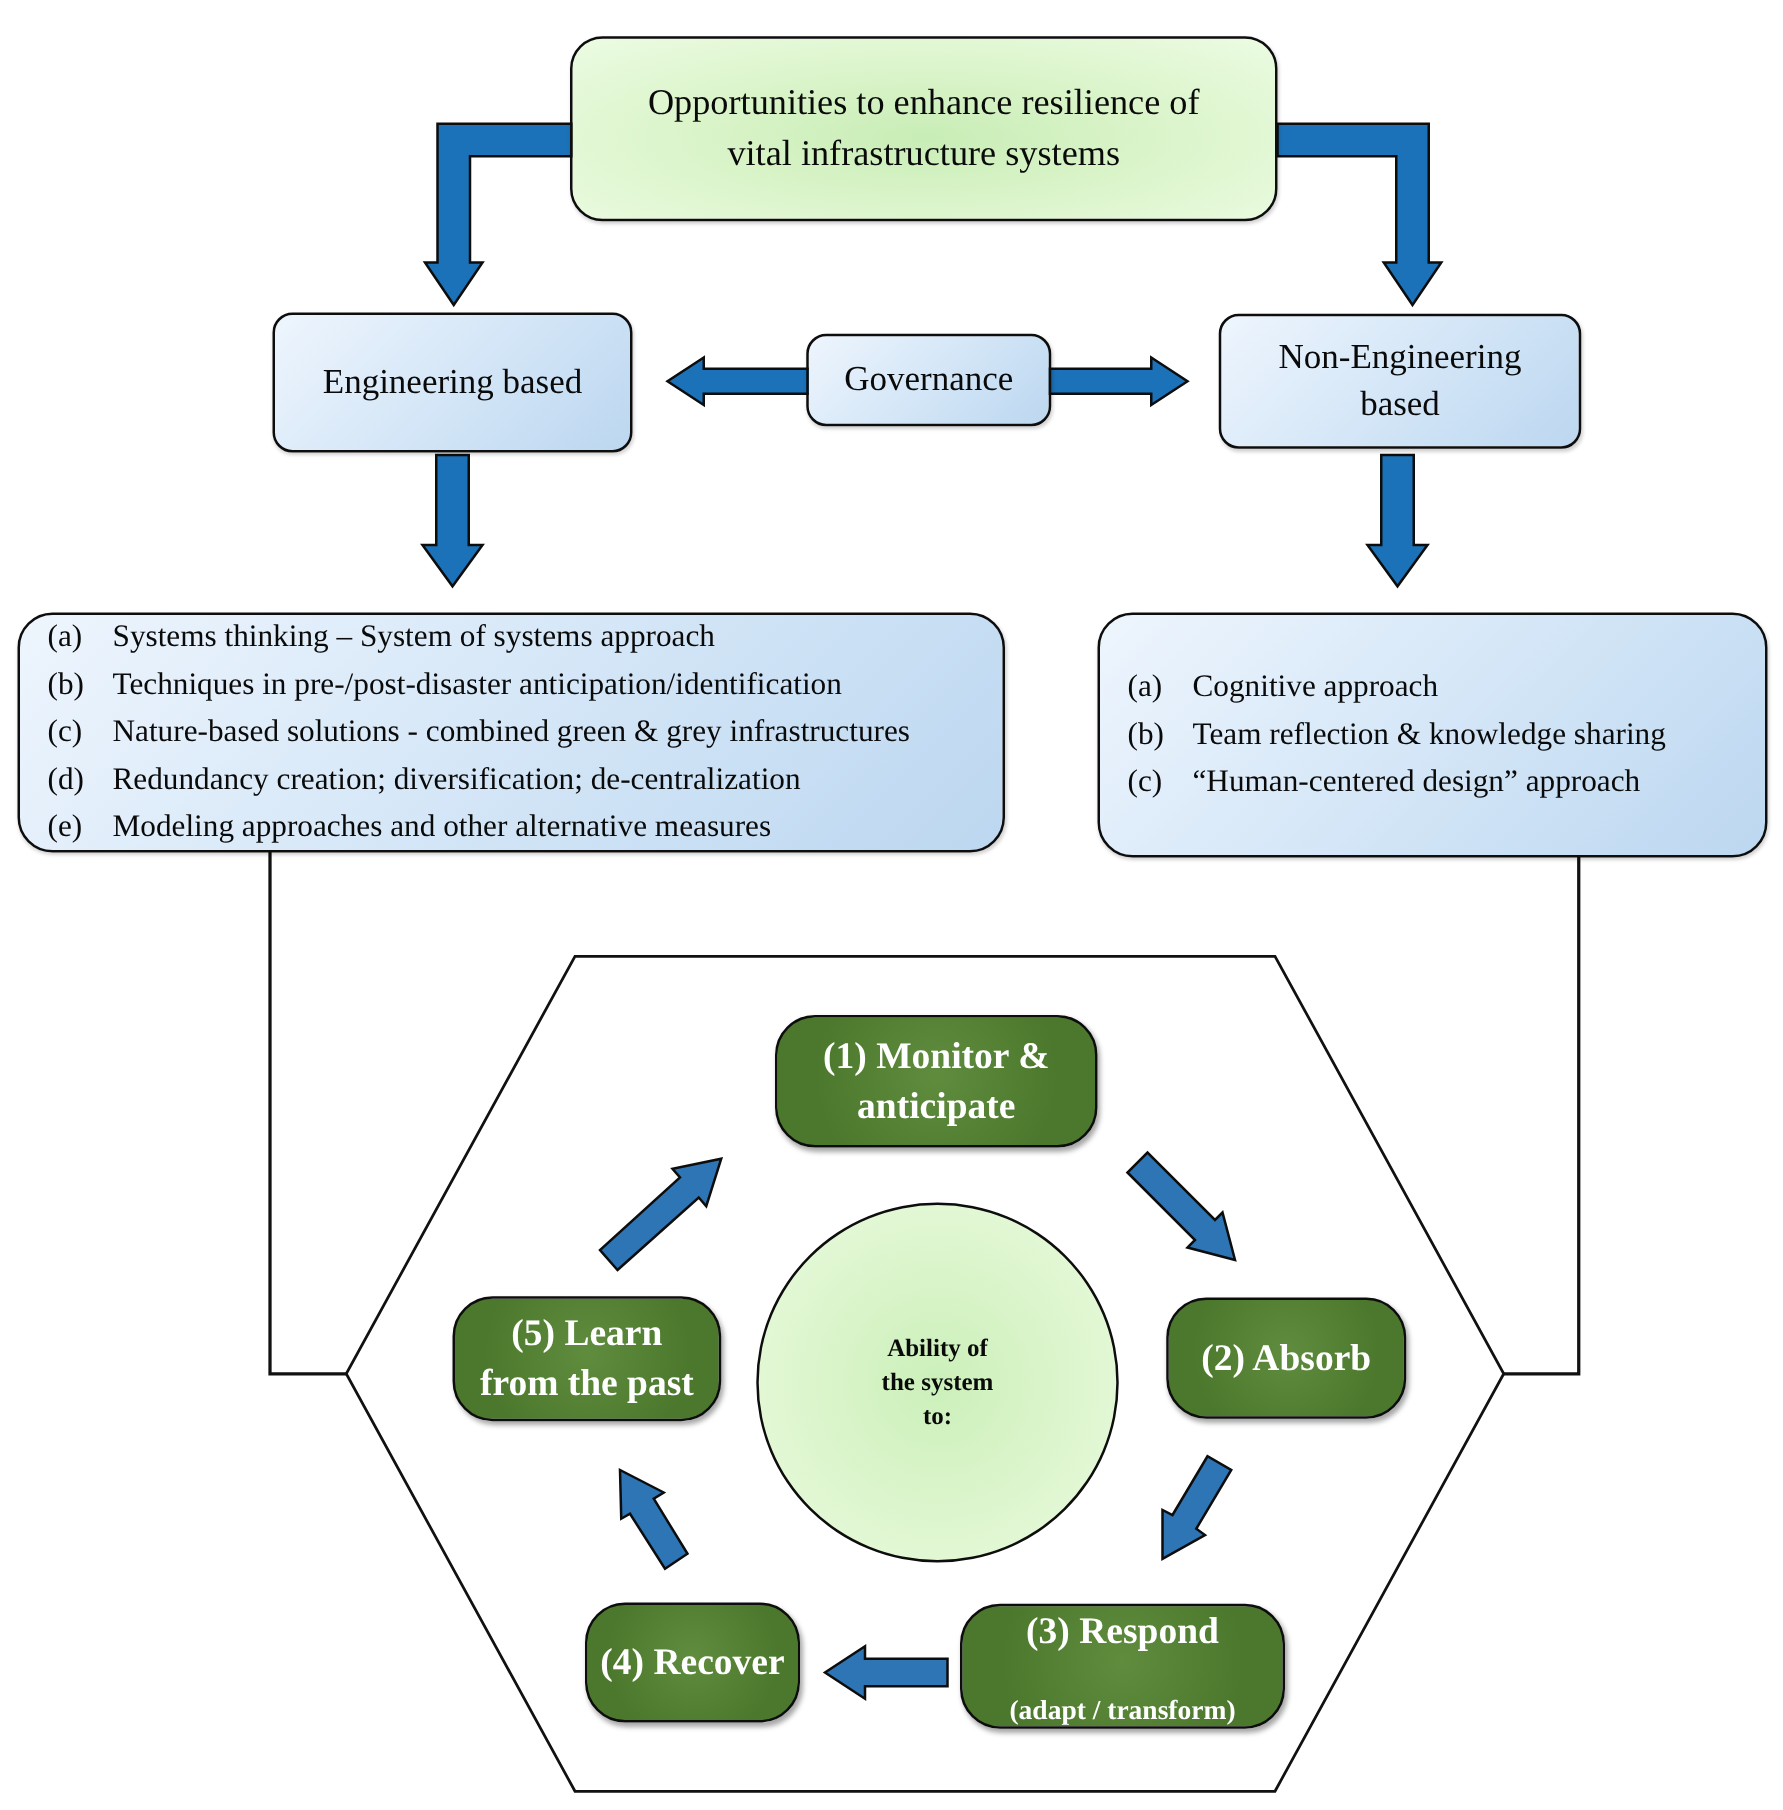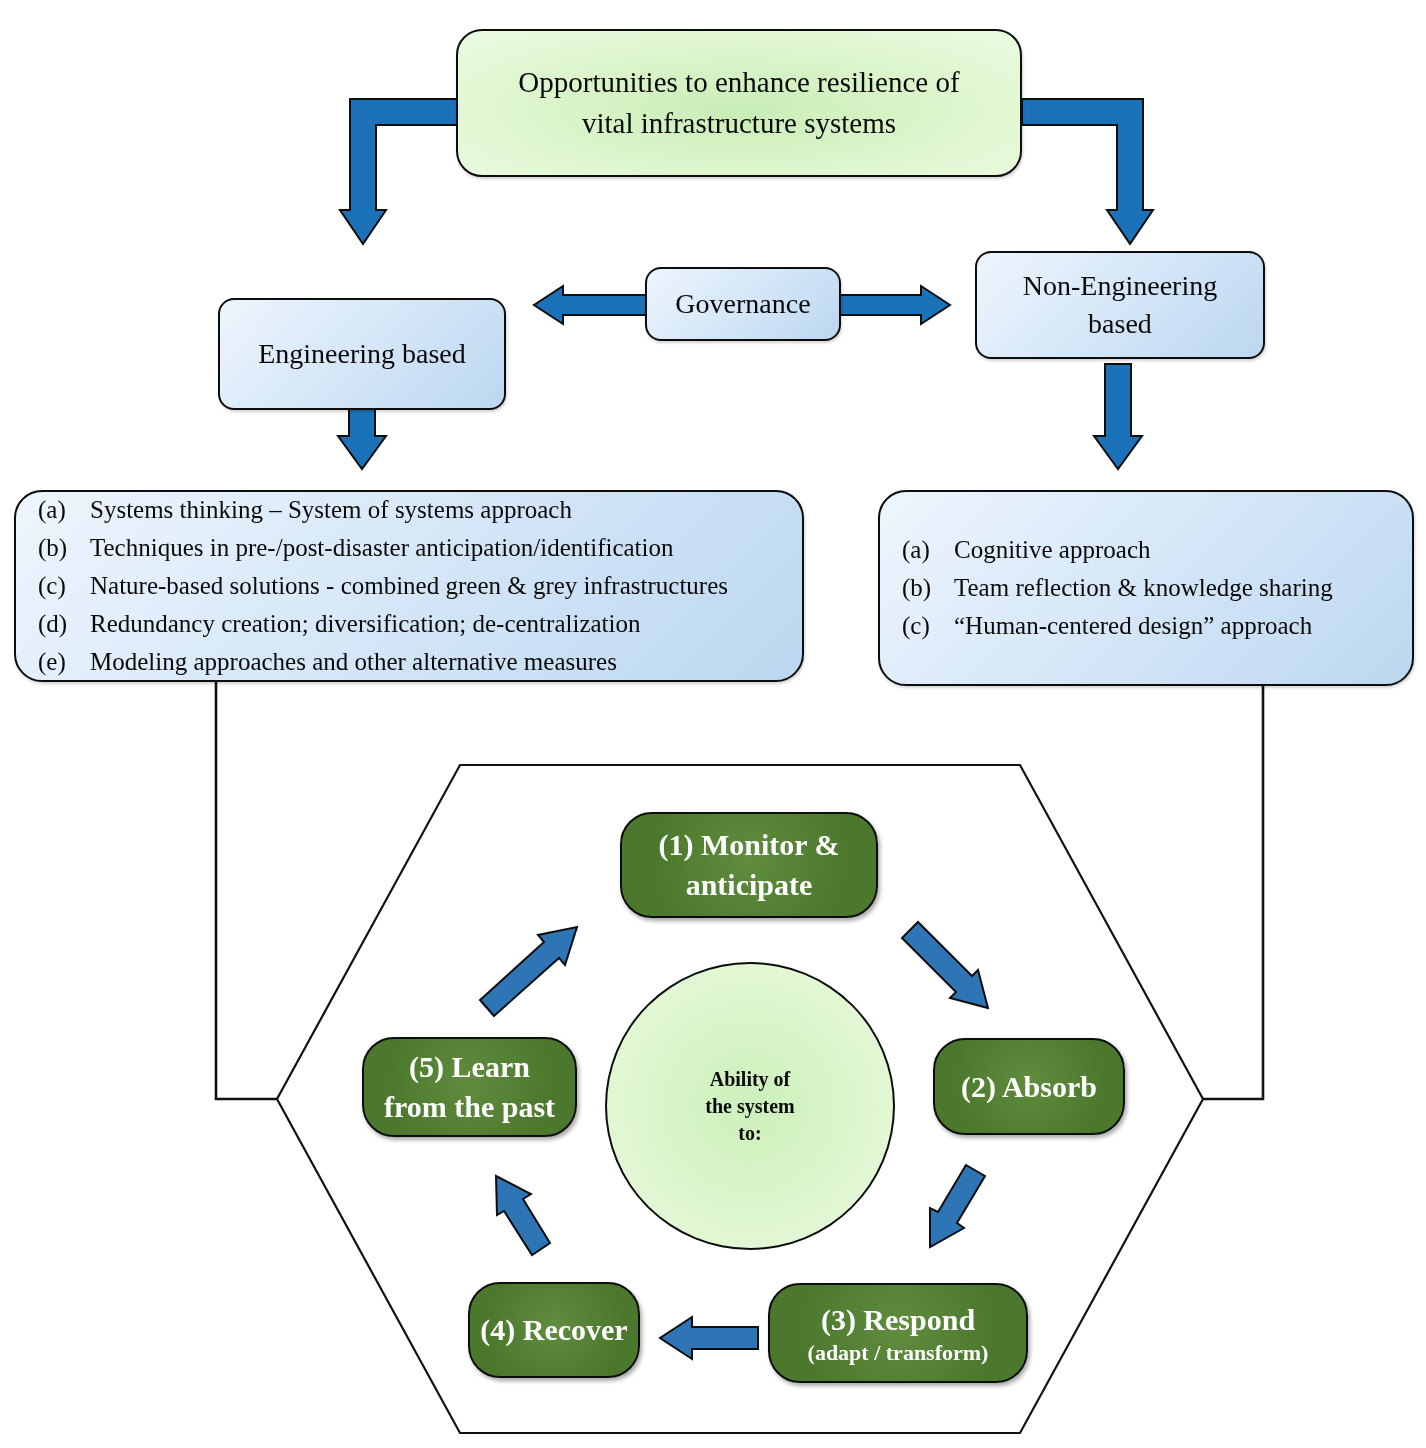--- a/index.html
+++ b/index.html
@@ -28,21 +28,21 @@
     font-size:29px;line-height:1.42;
     box-shadow:1px 2px 3px rgba(0,0,0,0.18);
     margin-top:16px;
   }
   .blue-box{
     border-radius:16px;
     background:linear-gradient(135deg,#eef5fd 0%,#d7e8f8 45%,#bcd7f0 100%);
     font-size:28px;line-height:1.35;
     box-shadow:1px 2px 3px rgba(0,0,0,0.18);
   }
-  .eng{left:218px;top:250px;width:288px;height:112px;margin-top:48px;}
+  .eng{left:218px;top:250px;width:288px;height:112px;}
   .gov{left:645px;top:267px;width:196px;height:74px;}
   .noneng{left:975px;top:251px;width:290px;height:108px;}
   .list-box{
     border-radius:28px;
     background:linear-gradient(135deg,#eef5fd 0%,#d7e8f8 45%,#bcd7f0 100%);
     align-items:stretch;justify-content:center;
     text-align:left;font-size:25px;line-height:38px;
     padding:6px 10px;
     box-shadow:1px 2px 3px rgba(0,0,0,0.18);
   }
@@ -53,21 +53,21 @@
   .li .txt{flex:1;}
   .cycle-box{
     border-radius:32px;
     background:radial-gradient(circle at 50% 45%, #5f8c3d 0%, #4b782c 70%);
     color:#ffffff;font-weight:bold;
     font-size:30px;line-height:1.32;
     box-shadow:2px 3px 4px rgba(0,0,0,0.35);
   }
   .step1{left:620px;top:812px;width:258px;height:106px;}
   .step2{left:933px;top:1038px;width:192px;height:97px;}
-  .step3{left:768px;top:1283px;width:260px;height:100px;}
+  .step3{left:768px;top:1283px;width:260px;height:100px;justify-content:space-between;}
   .step4{left:468px;top:1282px;width:172px;height:96px;}
   .step5{left:362px;top:1037px;width:215px;height:100px;}
   .step3 .sub{font-size:22px;line-height:1.2;}
   .circle{
     left:605px;top:962px;width:290px;height:288px;
     border-radius:50%;
     background:radial-gradient(circle at 50% 50%, #cbf0ba 0%, #dcf5cc 50%, #ebfbe1 100%);
     font-weight:bold;font-size:20px;line-height:1.35;
   }
 </style>

